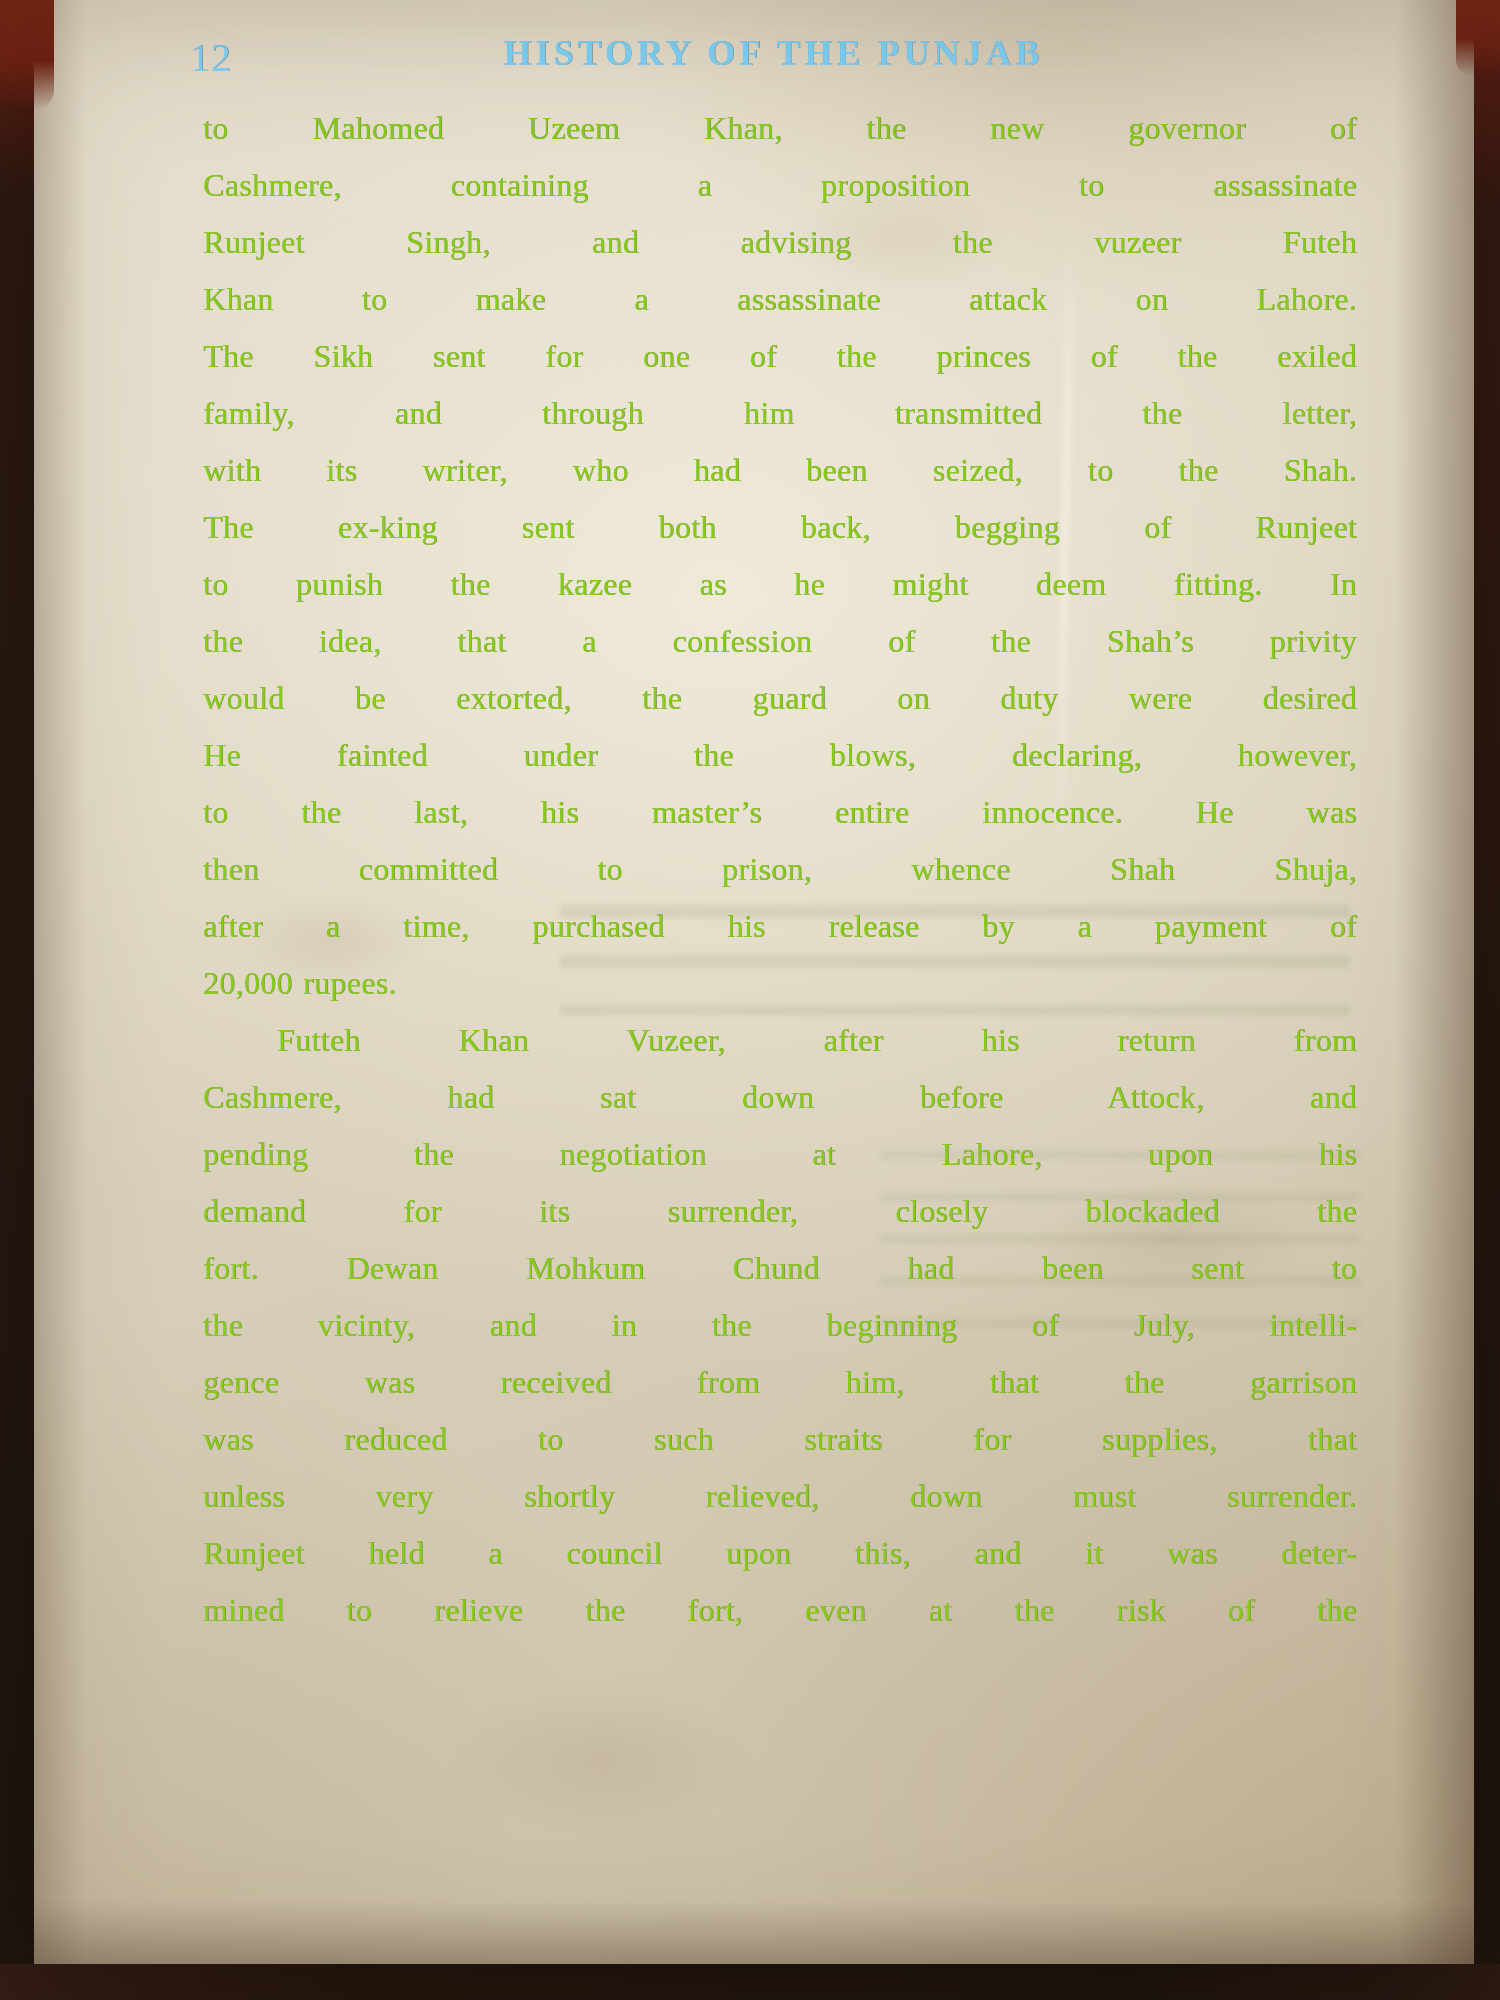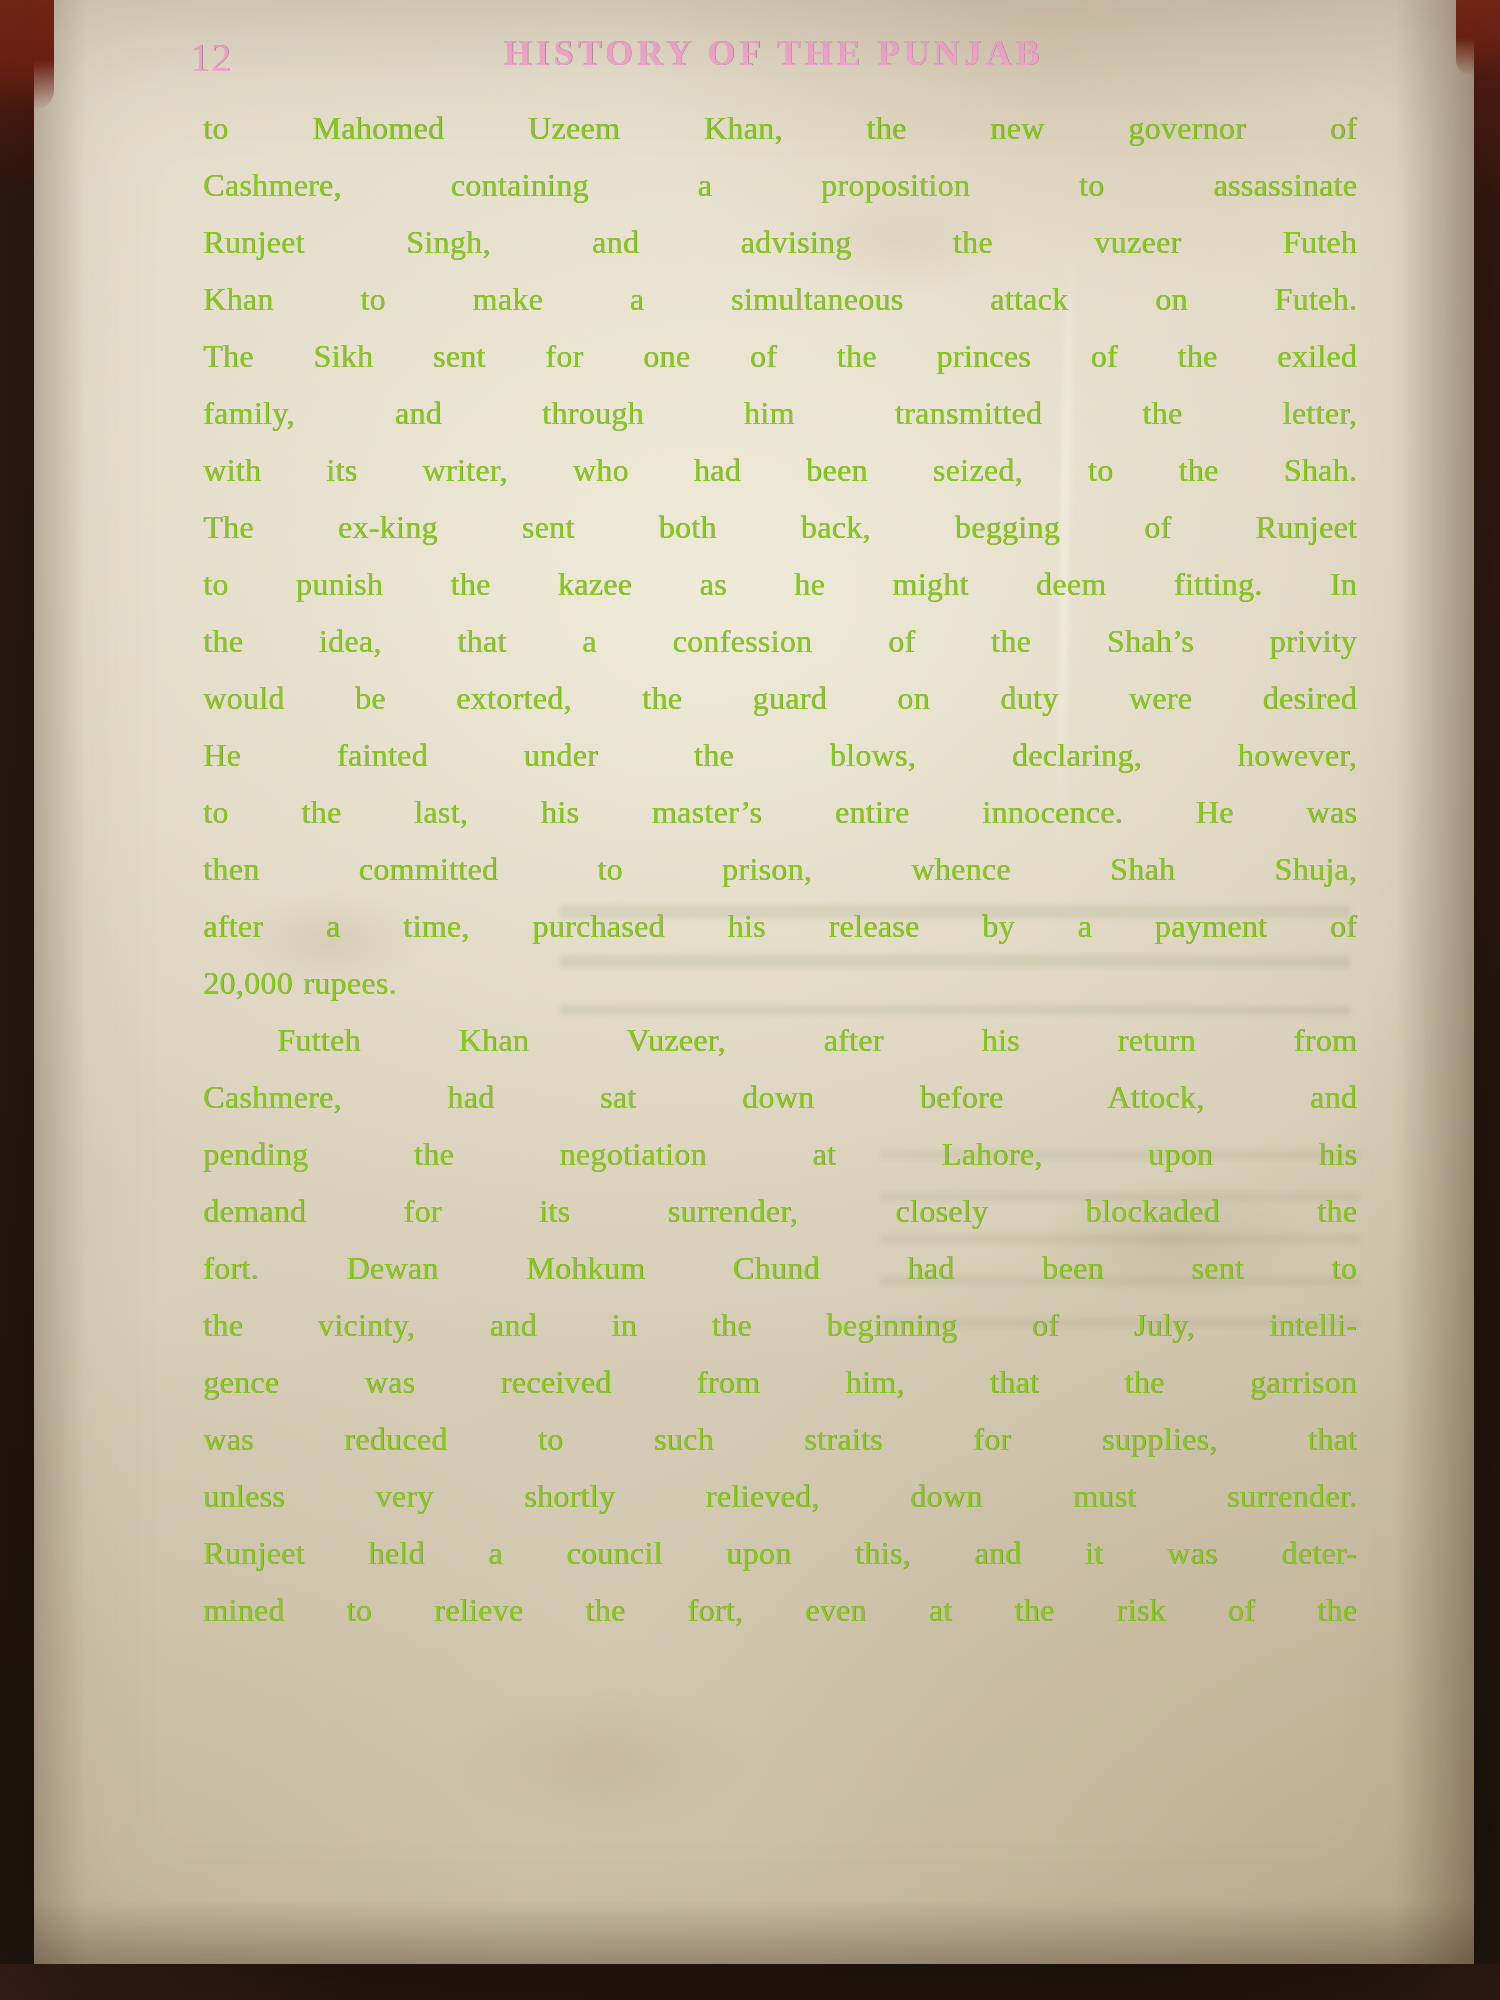--- a/index.html
+++ b/index.html
@@ -83,21 +83,21 @@
   }
   .showthrough-b {
     position: absolute; left: 880px; right: 140px; top: 1150px; height: 190px;
     background: repeating-linear-gradient(180deg, rgba(100,112,68,0.18) 0px, rgba(100,112,68,0.18) 10px, rgba(100,112,68,0) 10px, rgba(100,112,68,0) 42px);
     filter: blur(2.5px); opacity: 0.45;
   }
 
   
   .header-row {
     position: absolute; left: 190px; right: 143px; top: 28px; height: 60px;
-    color: #f9a8d4;
+    color: #7dd3fc;
   }
   .page-number {
     position: absolute; left: 0; top: 6px;
     font-size: 40px; letter-spacing: 1px;
     text-shadow: 0.4px 0.4px 0.6px rgba(45,35,25,0.6);
   }
   .running-header {
     display: block; text-align: center;
     font-size: 36px; font-weight: bold; letter-spacing: 4px;
     padding-top: 4px;
@@ -128,21 +128,21 @@
   <div class="header-row">
     <span class="page-number">12</span>
     <span class="running-header">HISTORY OF THE PUNJAB</span>
   </div>
 
   <div class="text-block">
       <div class="paragraph">
         <div class="line">to Mahomed Uzeem Khan, the new governor of</div>
         <div class="line">Cashmere, containing a proposition to assassinate</div>
         <div class="line">Runjeet Singh, and advising the vuzeer Futeh</div>
-        <div class="line">Khan to make a simultaneous attack on Futeh.</div>
+        <div class="line">Khan to make a assassinate attack on Lahore.</div>
         <div class="line">The Sikh sent for one of the princes of the exiled</div>
         <div class="line">family, and through him transmitted the letter,</div>
         <div class="line">with its writer, who had been seized, to the Shah.</div>
         <div class="line">The ex-king sent both back, begging of Runjeet</div>
         <div class="line">to punish the kazee as he might deem fitting. In</div>
         <div class="line">the idea, that a confession of the Shah’s privity</div>
         <div class="line">would be extorted, the guard on duty were desired</div>
         <div class="line">He fainted under the blows, declaring, however,</div>
         <div class="line">to the last, his master’s entire innocence. He was</div>
         <div class="line">then committed to prison, whence Shah Shuja,</div>

